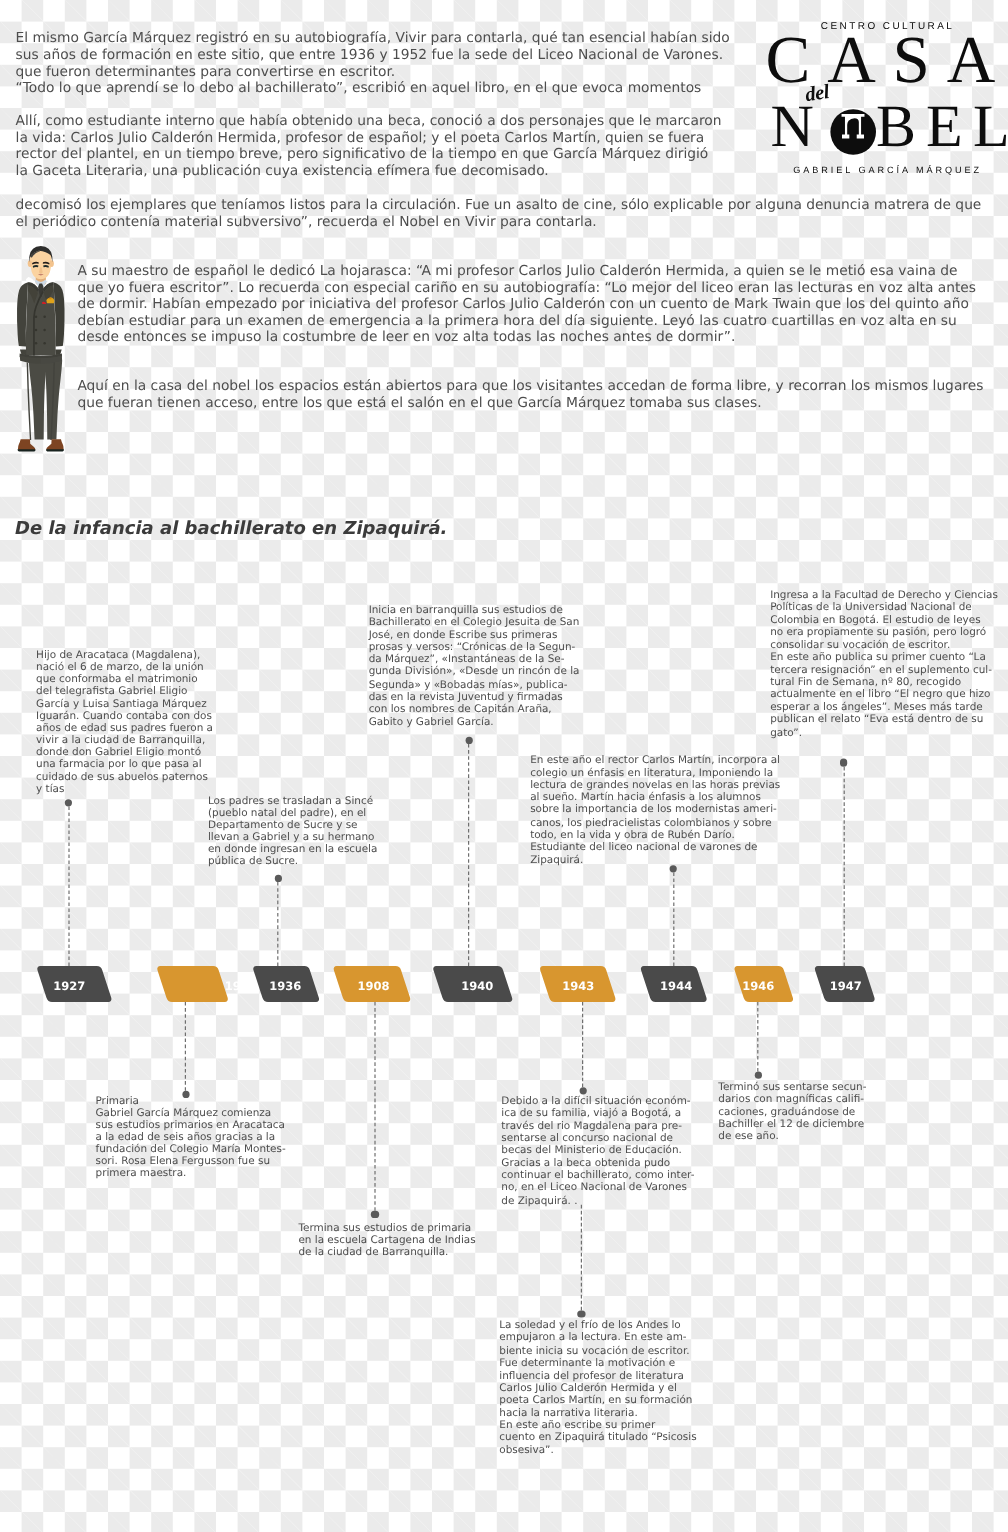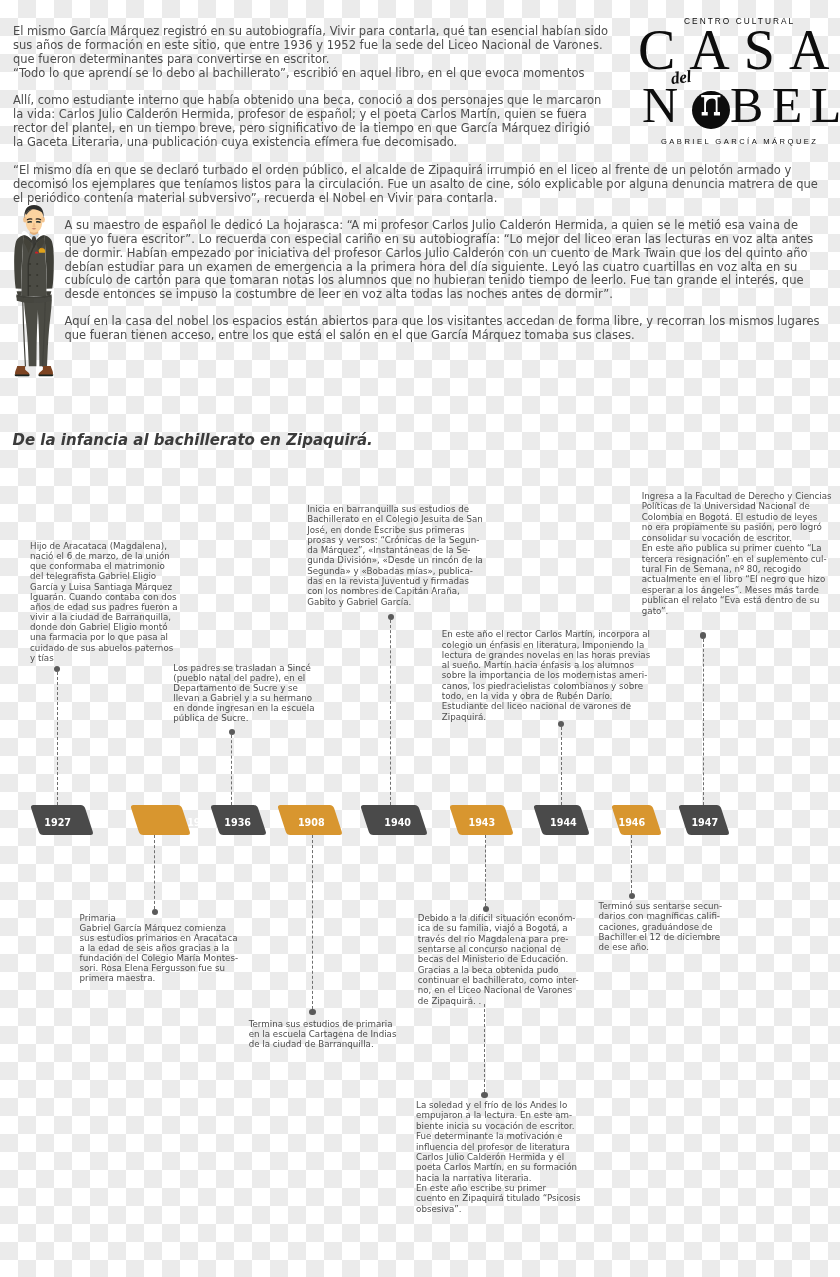--- a/index.html
+++ b/index.html
@@ -125,30 +125,28 @@
   <div>que fueron determinantes para convertirse en escritor.</div>
   <div>“Todo lo que aprendí se lo debo al bachillerato”, escribió en aquel libro, en el que evoca momentos</div>
 </div>
 <div class="ptext" style="left:13px;top:94.2px;">
   <div>Allí, como estudiante interno que había obtenido una beca, conoció a dos personajes que le marcaron</div>
   <div>la vida: Carlos Julio Calderón Hermida, profesor de español; y el poeta Carlos Martín, quien se fuera</div>
   <div>rector del plantel, en un tiempo breve, pero significativo de la tiempo en que García Márquez dirigió</div>
   <div>la Gaceta Literaria, una publicación cuya existencia efímera  fue decomisado.</div>
 </div>
 <div class="ptext" style="left:13px;top:163.8px;">
-  <div>“El mismo día en que se declaró turbado el orden público, el alcalde de Zipaquirá irrumpió en el liceo al frente de un pelotón armado y</div>
   <div>decomisó los ejemplares que teníamos listos para la circulación. Fue un asalto de cine, sólo explicable por alguna denuncia matrera de que</div>
   <div>el periódico contenía material subversivo”, recuerda el Nobel en Vivir para contarla.</div>
 </div>
 <div class="ptext" style="left:64.5px;top:218.8px;">
   <div>A su maestro de español le dedicó La hojarasca: “A mi profesor Carlos Julio Calderón Hermida, a quien se le metió esa vaina de</div>
   <div>que yo fuera escritor”. Lo recuerda con especial cariño en su autobiografía: “Lo mejor del liceo eran las lecturas en voz alta antes</div>
   <div>de dormir. Habían empezado por iniciativa del profesor Carlos Julio Calderón con un cuento de Mark Twain que los del quinto año</div>
   <div>debían estudiar para un examen de emergencia a la primera hora del día siguiente. Leyó las cuatro cuartillas en voz alta en su</div>
-  <div>cubículo de cartón para que tomaran notas los alumnos que no hubieran tenido tiempo de leerlo. Fue tan grande el interés, que</div>
   <div>desde entonces se impuso la costumbre de leer en voz alta todas las noches antes de dormir”.</div>
 </div>
 <div class="ptext" style="left:64.5px;top:314.8px;">
   <div>Aquí en la casa del nobel los espacios están abiertos para que los visitantes accedan de forma libre, y recorran los mismos lugares</div>
   <div>que fueran tienen acceso, entre los que está el salón en el que García Márquez tomaba sus clases.</div>
 </div>
 <div id="tl-heading">
   <div>De la infancia al bachillerato en Zipaquirá.</div>
 </div>
 <div class="marker" style="left:35.01px;top:805.2px;width:53.90px;background:#4a4a4a;"></div>

